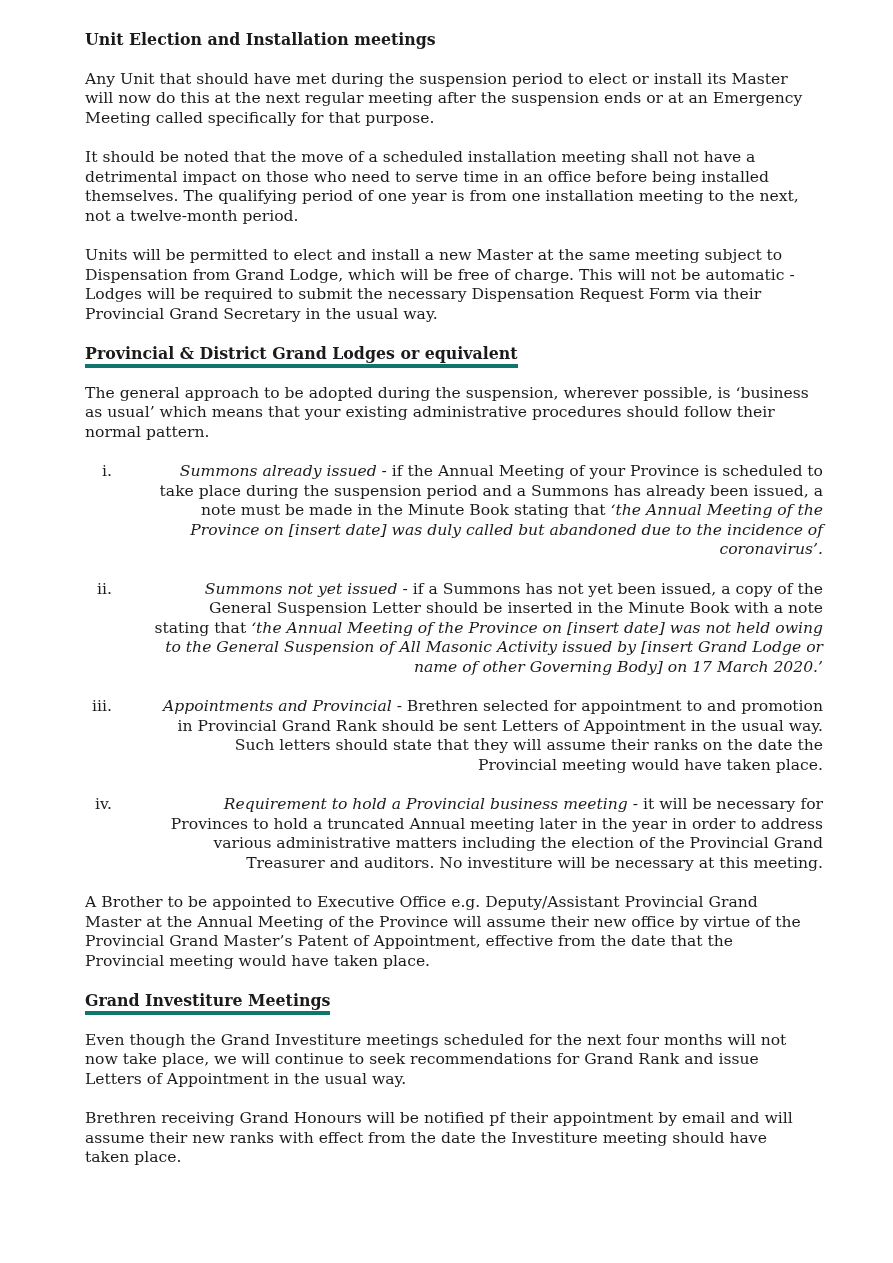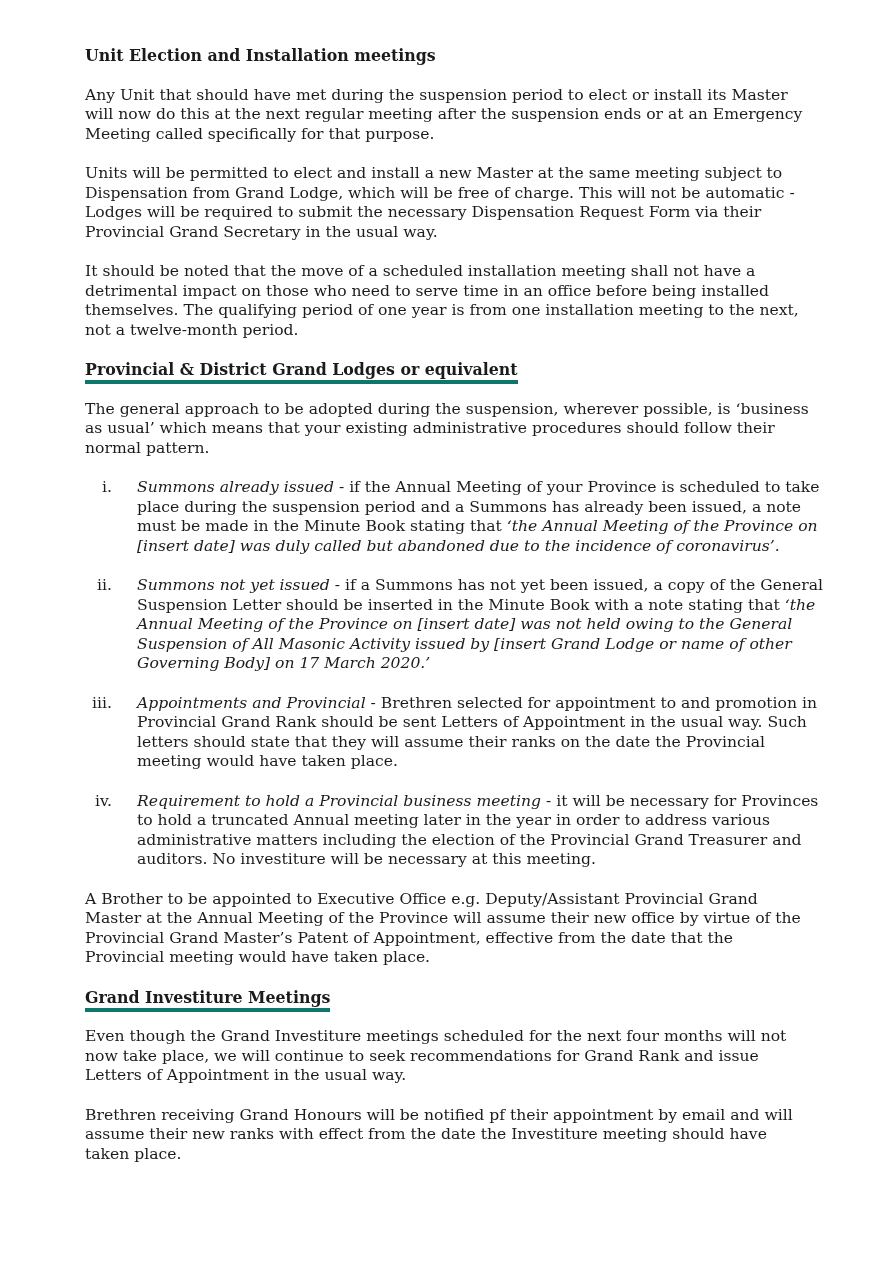--- a/index.html
+++ b/index.html
@@ -15,21 +15,21 @@
     padding: 30px 70px 40px 85px;
     font-family: "DejaVu Serif", "Liberation Serif", serif;
     font-size: 15.6px;
     line-height: 19.5px;
     color: #1b1b1b;
     -webkit-font-smoothing: antialiased;
   }
   .hd {
     font-size: 15.8px;
     font-weight: bold;
-    margin: 16px 0 20px 0;
+    margin: 0 0 20px 0;
     line-height: 19.5px;
   }
   .para {
     margin: 0 10px 20px 0;
   }
   .ul-span {
     border-bottom: 4px solid #0f766e;
     padding-bottom: 1px;
   }
   .it {
@@ -43,33 +43,34 @@
     margin: 0 0 20px 0;
   }
   .marker {
     flex: 0 0 27px;
     width: 27px;
     text-align: right;
     white-space: nowrap;
   }
   .item-text {
     flex: 1;
-    margin: 0 0 0 25px;
+    margin: 0 0 0 41px;
+    text-align: right;
   }
 </style>
 </head>
 <body>
 
 <div class="page">
 
   <h2 class="hd">Unit Election and Installation meetings</h2>
 
   <p class="para">Any Unit that should have met during the suspension period to elect or install its Master will now do this at the next regular meeting after the suspension ends or at an Emergency Meeting called specifically for that purpose.</p>
+  <p class="para">It should be noted that the move of a scheduled installation meeting shall not have a detrimental impact on those who need to serve time in an office before being installed themselves. The qualifying period of one year is from one installation meeting to the next, not a twelve-month period.</p>
   <p class="para">Units will be permitted to elect and install a new Master at the same meeting subject to Dispensation from Grand Lodge, which will be free of charge. This will not be automatic - Lodges will be required to submit the necessary Dispensation Request Form via their Provincial Grand Secretary in the usual way.</p>
-  <p class="para">It should be noted that the move of a scheduled installation meeting shall not have a detrimental impact on those who need to serve time in an office before being installed themselves. The qualifying period of one year is from one installation meeting to the next, not a twelve-month period.</p>
 
   <h2 class="hd"><span class="ul-span">Provincial &amp; District Grand Lodges or equivalent</span></h2>
 
   <p class="para">The general approach to be adopted during the suspension, wherever possible, is ‘business as usual’ which means that your existing administrative procedures should follow their normal pattern.</p>
 
 
   <div class="list">
 
     <div class="list-item">
       <div class="marker">i.</div>

